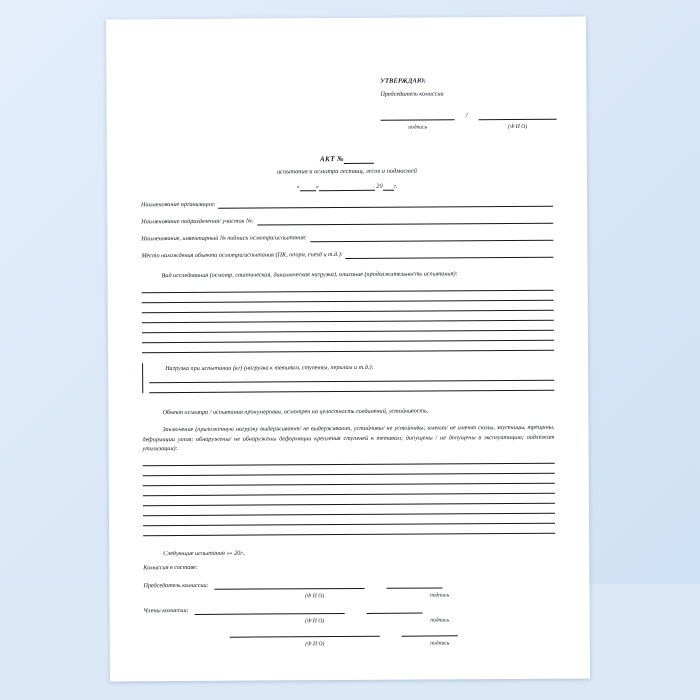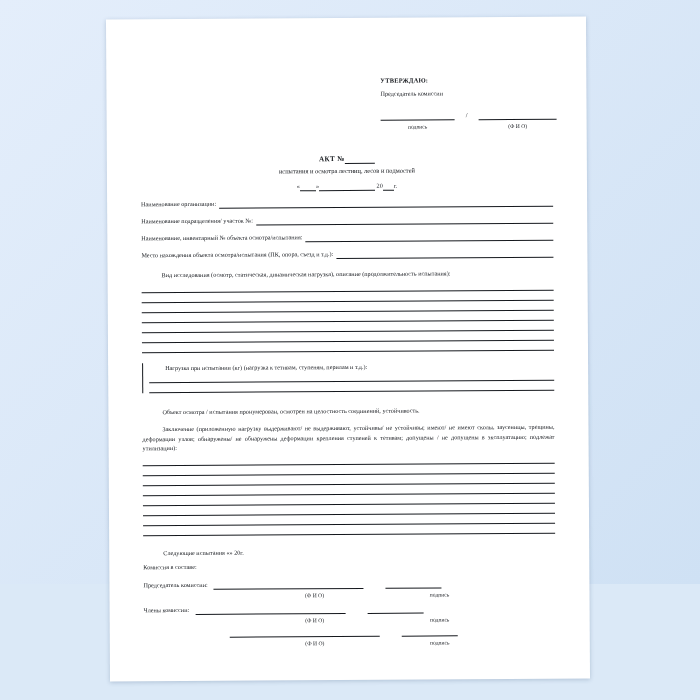--- a/index.html
+++ b/index.html
@@ -11,20 +11,21 @@
     height: 700px;
     background: #dbe9f7;
     font-family: "Liberation Serif", serif;
     overflow: hidden;
   }
   #canvas {
     position: relative;
     width: 700px;
     height: 584px;
     background: linear-gradient(135deg, #e4eefb 0%, #cfe1f4 100%);
+    font-style: italic;
   }
   .page {
     position: absolute;
     left: 108px;
     top: 18px;
     width: 480px;
     height: 662px;
     background: #ffffff;
     box-shadow: 0 1px 4px rgba(40,70,110,0.25);
     transform: rotate(-0.35deg);
@@ -232,21 +233,21 @@
 
         <div class="field">
           <span class="lbl">Наименование организации:</span>
           <span class="fill"></span>
         </div>
         <div class="field">
           <span class="lbl">Наименование подразделения/ участок №:</span>
           <span class="fill"></span>
         </div>
         <div class="field">
-          <span class="lbl">Наименование, инвентарный № объекта осмотра/испытания:</span>
+          <span class="lbl">Наименование, инвентарный № подпись осмотра/испытания:</span>
           <span class="fill"></span>
         </div>
         <div class="field">
           <span class="lbl">Место нахождения объекта осмотра/испытания (ПК, опора, съезд и т.д.):</span>
           <span class="fill"></span>
         </div>
 
         <div class="para">Вид исследования (осмотр, статическая, динамическая нагрузка), описание (продолжительность испытания):</div>
         <div class="lines">
           <div class="ln"></div>

